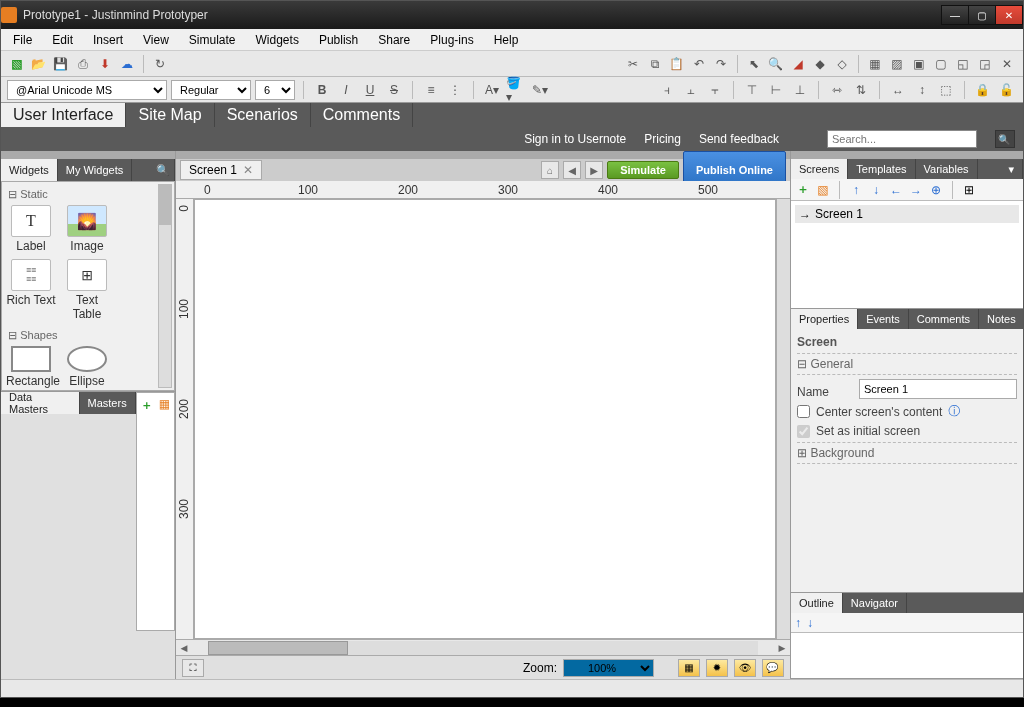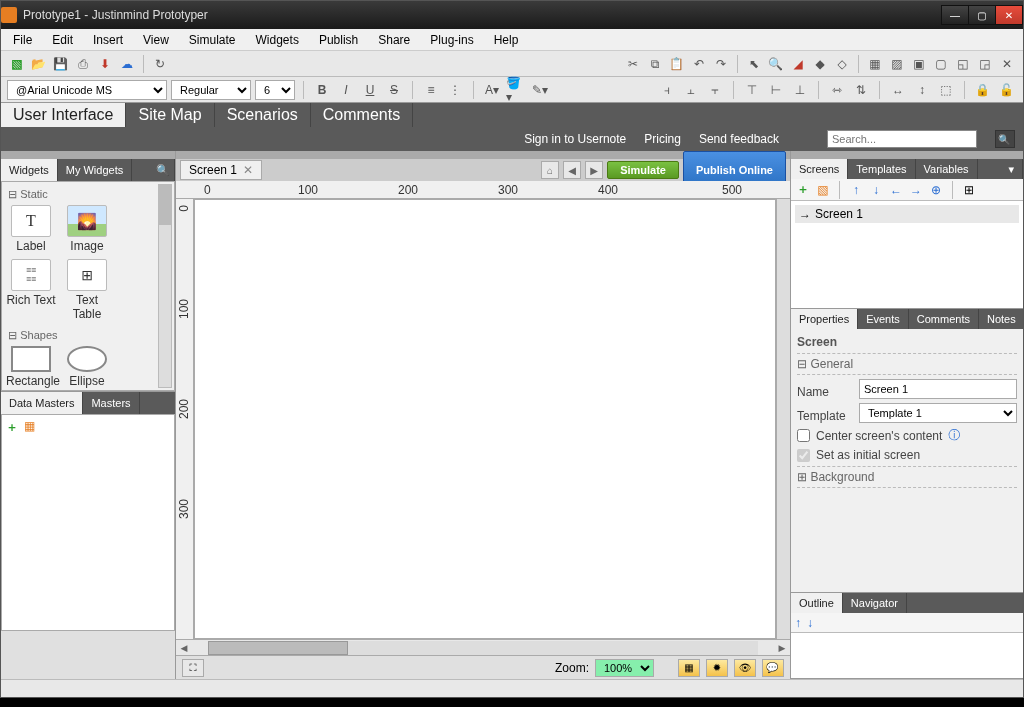--- a/index.html
+++ b/index.html
@@ -31,21 +31,21 @@
 .ptab { padding: 0 8px; display: flex; align-items: center; color: #fff; font-size: 11px; border-right: 1px solid #444; }
 .ptab.active { background: #f0f0f0; color: #222; }
 .ptab.icon { width: 22px; justify-content: center; padding: 0; }
 .panel-body { flex: 1; background: #f0f0f0; border: 1px solid #aaa; overflow: hidden; padding: 4px; }
 .section-hdr { font-size: 11px; color: #666; padding: 2px 0 4px 2px; }
 .widget-row { display: flex; gap: 6px; margin-bottom: 6px; }
 .widget-item { width: 50px; text-align: center; font-size: 10px; color: #333; }
 .widget-box { width: 40px; height: 32px; border: 1px solid #bbb; background: #fff; margin: 0 auto 2px; display: flex; align-items: center; justify-content: center; font-size: 16px; font-family: Georgia, serif; border-radius: 2px; }
 .shape-box { width: 40px; height: 26px; border: 2px solid #888; background: #fff; margin: 0 auto 2px; }
 .shape-box.ellipse { border-radius: 50%; }
-.dm-panel { height: 240px; display: flex; flex-direction: column; border-top: 1px solid #999; }
+.dm-panel { height: 240px; display: flex; flex-direction: row; border-top: 1px solid #999; }
 .dm-body { flex: 1; background: #fff; border: 1px solid #aaa; padding: 4px; display: flex; gap: 6px; }
 .center { flex: 1; display: flex; flex-direction: column; border-right: 1px solid #999; }
 .center-top { height: 8px; background: #aaa; }
 .ed-tabs { height: 22px; background: #ccc; display: flex; align-items: center; padding: 0 4px; gap: 6px; }
 .ed-tab { background: #f0f0f0; padding: 2px 8px; border: 1px solid #aaa; display: flex; align-items: center; gap: 6px; font-size: 11px; }
 .ed-tab .x { color: #888; cursor: pointer; }
 .ed-actions { margin-left: auto; display: flex; gap: 4px; align-items: center; }
 .sim-btn { background: linear-gradient(#7ac142,#5a9a22); color: #fff; border: 1px solid #4a7a12; padding: 2px 12px; border-radius: 2px; font-size: 11px; font-weight: bold; }
 .pub-btn { background: linear-gradient(#4a90e2,#2a70c2); color: #fff; border: 1px solid #1a50a2; padding: 12px 12px; border-radius: 2px; font-size: 11px; font-weight: bold; }
 .nav-btn { width: 18px; height: 18px; background: #e8e8e8; border: 1px solid #aaa; display: flex; align-items: center; justify-content: center; color: #666; font-size: 10px; }
@@ -54,21 +54,21 @@
 .canvas-wrap { flex: 1; display: flex; background: #ddd; min-height: 0; }
 .ruler-v { width: 18px; background: #f0f0f0; border-right: 1px solid #aaa; position: relative; font-size: 9px; color: #333; overflow: hidden; }
 .ruler-v .tick { position: absolute; left: 1px; writing-mode: vertical-rl; transform: rotate(180deg); }
 .canvas { flex: 1; background: #fff; border: 1px solid #aaa; position: relative; overflow: hidden; }
 .hscroll { height: 16px; background: #e8e8e8; border-top: 1px solid #aaa; display: flex; align-items: center; }
 .hscroll .track { flex: 1; height: 14px; background: #ddd; margin: 0 16px; position: relative; }
 .hscroll .thumb { position: absolute; left: 0; width: 140px; height: 14px; background: #bbb; border: 1px solid #999; }
 .hscroll .arr { width: 16px; height: 16px; display: flex; align-items: center; justify-content: center; color: #666; font-size: 9px; }
 .zoom-bar { height: 24px; background: #e0e0e0; border-top: 1px solid #aaa; display: flex; align-items: center; padding: 0 6px; gap: 6px; }
 .zoom-bar .sp { flex: 1; }
-.zoom-sel { border: 1px solid #aaa; background: #86efac; height: 18px; padding: 0 4px; font-size: 11px; }
+.zoom-sel { border: 1px solid #aaa; background: #0369a1; height: 18px; padding: 0 20px; font-size: 11px; }
 .view-btn { width: 22px; height: 18px; border: 1px solid #aaa; background: linear-gradient(#fde9a0,#f5c24a); display: flex; align-items: center; justify-content: center; font-size: 10px; }
 .right { width: 232px; display: flex; flex-direction: column; }
 .r-panel { display: flex; flex-direction: column; border-bottom: 1px solid #999; }
 .r-tabs { height: 20px; background: #5a5a5a; display: flex; }
 .r-tab { padding: 0 8px; display: flex; align-items: center; color: #fff; font-size: 11px; border-right: 1px solid #444; }
 .r-tab.active { background: #f0f0f0; color: #222; }
 .r-toolbar { height: 22px; background: #f5f5f5; border-bottom: 1px solid #bbb; display: flex; align-items: center; padding: 0 4px; gap: 4px; }
 .r-toolbar .ic { width: 16px; height: 16px; display: flex; align-items: center; justify-content: center; font-size: 12px; }
 .screen-tree { flex: 1; background: #fff; padding: 4px; font-size: 11px; }
 .tree-item { padding: 2px 4px; background: #e8e8e8; display: flex; align-items: center; gap: 4px; }
@@ -274,21 +274,21 @@
           <button class="sim-btn">Simulate</button>
           <button class="pub-btn">Publish Online</button>
         </div>
       </div>
       <div class="ruler-h">
         <span class="tick" style="left:28px">0</span>
         <span class="tick" style="left:122px">100</span>
         <span class="tick" style="left:222px">200</span>
         <span class="tick" style="left:322px">300</span>
         <span class="tick" style="left:422px">400</span>
-        <span class="tick" style="left:546px">500</span>
+        <span class="tick" style="left:522px">500</span>
       </div>
       <div class="canvas-wrap">
         <div class="ruler-v">
           <span class="tick" style="top:6px">0</span>
           <span class="tick" style="top:100px">100</span>
           <span class="tick" style="top:200px">200</span>
           <span class="tick" style="top:300px">300</span>
         </div>
         <div class="canvas"></div>
         <div style="width:14px;background:#ddd;border-left:1px solid #aaa"></div>
@@ -351,24 +351,20 @@
           <div class="r-tab">Comments</div>
           <div class="r-tab">Notes</div>
         </div>
         <div class="props-body">
           <div class="prop-hdr">Screen</div>
           <div class="prop-sec">⊟  General</div>
           <div class="prop-row">
             <label>Name</label>
             <input type="text" value="Screen 1" style="">
           </div>
-          <div class="prop-row">
-            <label>Template</label>
-            <select><option>Template 1</option></select>
-          </div>
           <div class="chk-row">
             <input type="checkbox" style="">
             <span>Center screen's content</span>
             <span class="blue">ⓘ</span>
           </div>
           <div class="chk-row">
             <input type="checkbox" checked="" disabled="" style="">
             <span>Set as initial screen</span>
           </div>
           <div class="prop-sec">⊞  Background</div>

